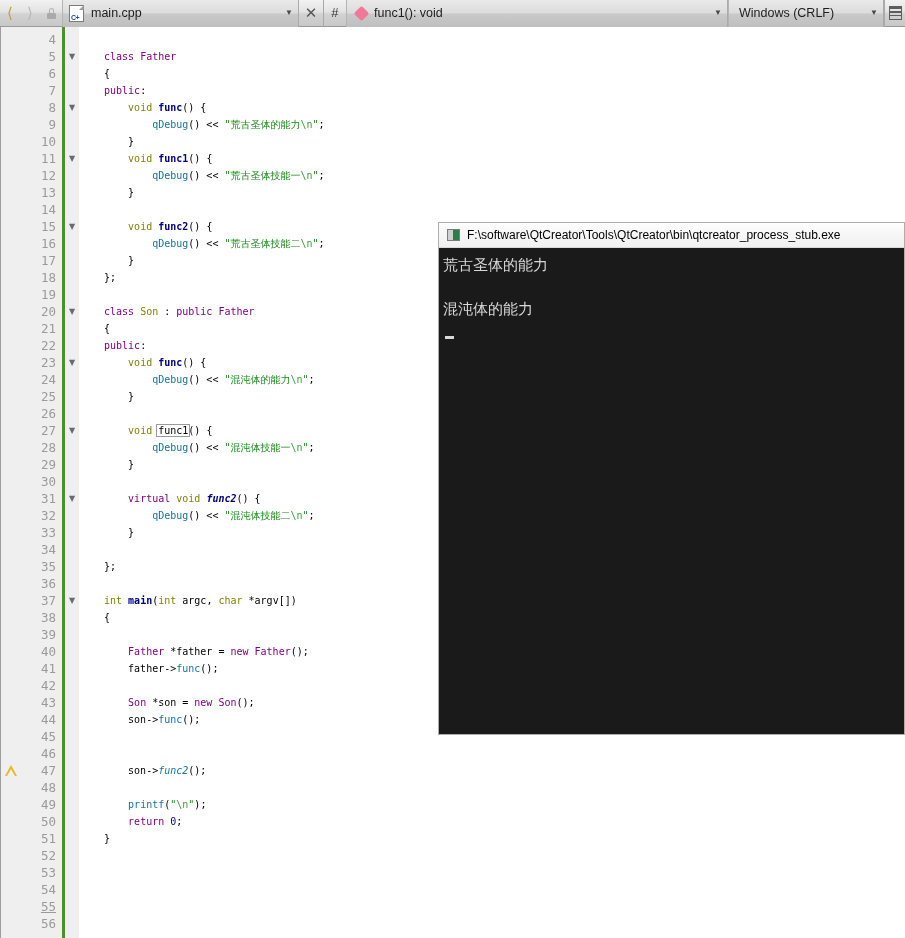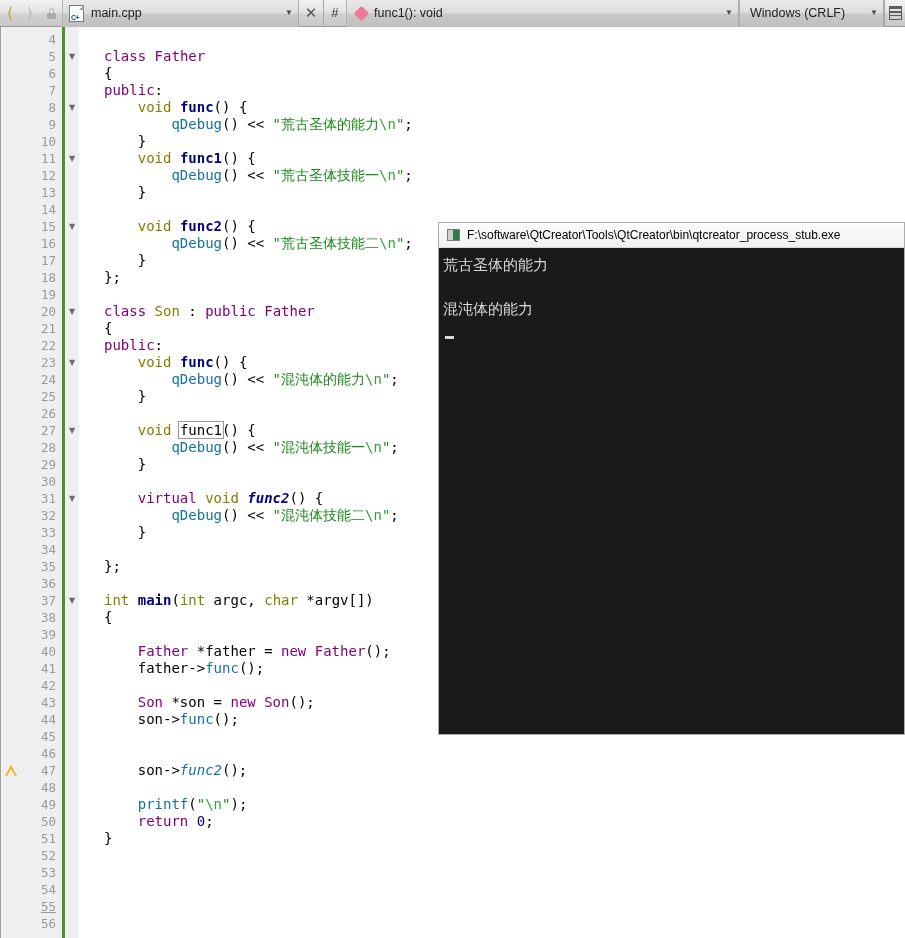--- a/index.html
+++ b/index.html
@@ -21,21 +21,21 @@
   .tb-lock{width:22px;height:27px;display:flex;align-items:center;justify-content:center;}
   .tb-sep{width:1px;height:27px;background:#a9a9a9;}
   .tb-combo{
     height:27px;display:flex;align-items:center;
     background:linear-gradient(#e9e9e9 0%,#dcdcdc 48%,#c9c9c9 52%,#bfbfbf 100%);
     border-left:1px solid #b4b4b4;border-right:1px solid #ababab;
     box-sizing:border-box;position:relative;
   }
   #combo-file{width:237px;padding-left:6px;}
   #combo-symbol{flex:1 1 auto;min-width:0;padding-left:7px;}
-  #combo-enc{width:145px;padding-left:10px;}
+  #combo-enc{width:156px;padding-left:10px;}
   .combo-label{
     font-size:12.5px;color:#1d1d1d;white-space:nowrap;overflow:hidden;
     text-overflow:ellipsis;flex:1 1 auto;
   }
   .combo-arrow{
     width:18px;text-align:center;color:#4a4a4a;font-size:8px;line-height:1;
     flex:0 0 18px;
   }
   .close-x{
     width:24px;height:27px;display:flex;align-items:center;justify-content:center;
@@ -112,21 +112,21 @@
     border-bottom:11px solid #e8b820;position:relative;
   }
   .warn span:after{
     content:"";position:absolute;left:-4px;top:3.5px;width:0;height:0;
     border-left:4px solid transparent;border-right:4px solid transparent;
     border-bottom:7px solid #efefef;
   }
   .cl{
     position:absolute;left:25px;height:17px;line-height:17px;white-space:pre;
     color:#000;font-family:"DejaVu Sans Mono","Liberation Mono",monospace;
-    font-size:14px;
+    font-size:10px;
   }
   .kw{color:#808000;}
   .kwp{color:#800080;}
   .typ{color:#800080;}
   .fn{color:#000080;font-weight:bold;}
   .fnv{color:#000080;font-weight:bold;font-style:italic;}
   .call{color:#13739c;}
   .calli{color:#13739c;font-style:italic;}
   .str{color:#1a8a1a;}
   .esc{color:#3a9e3a;}

